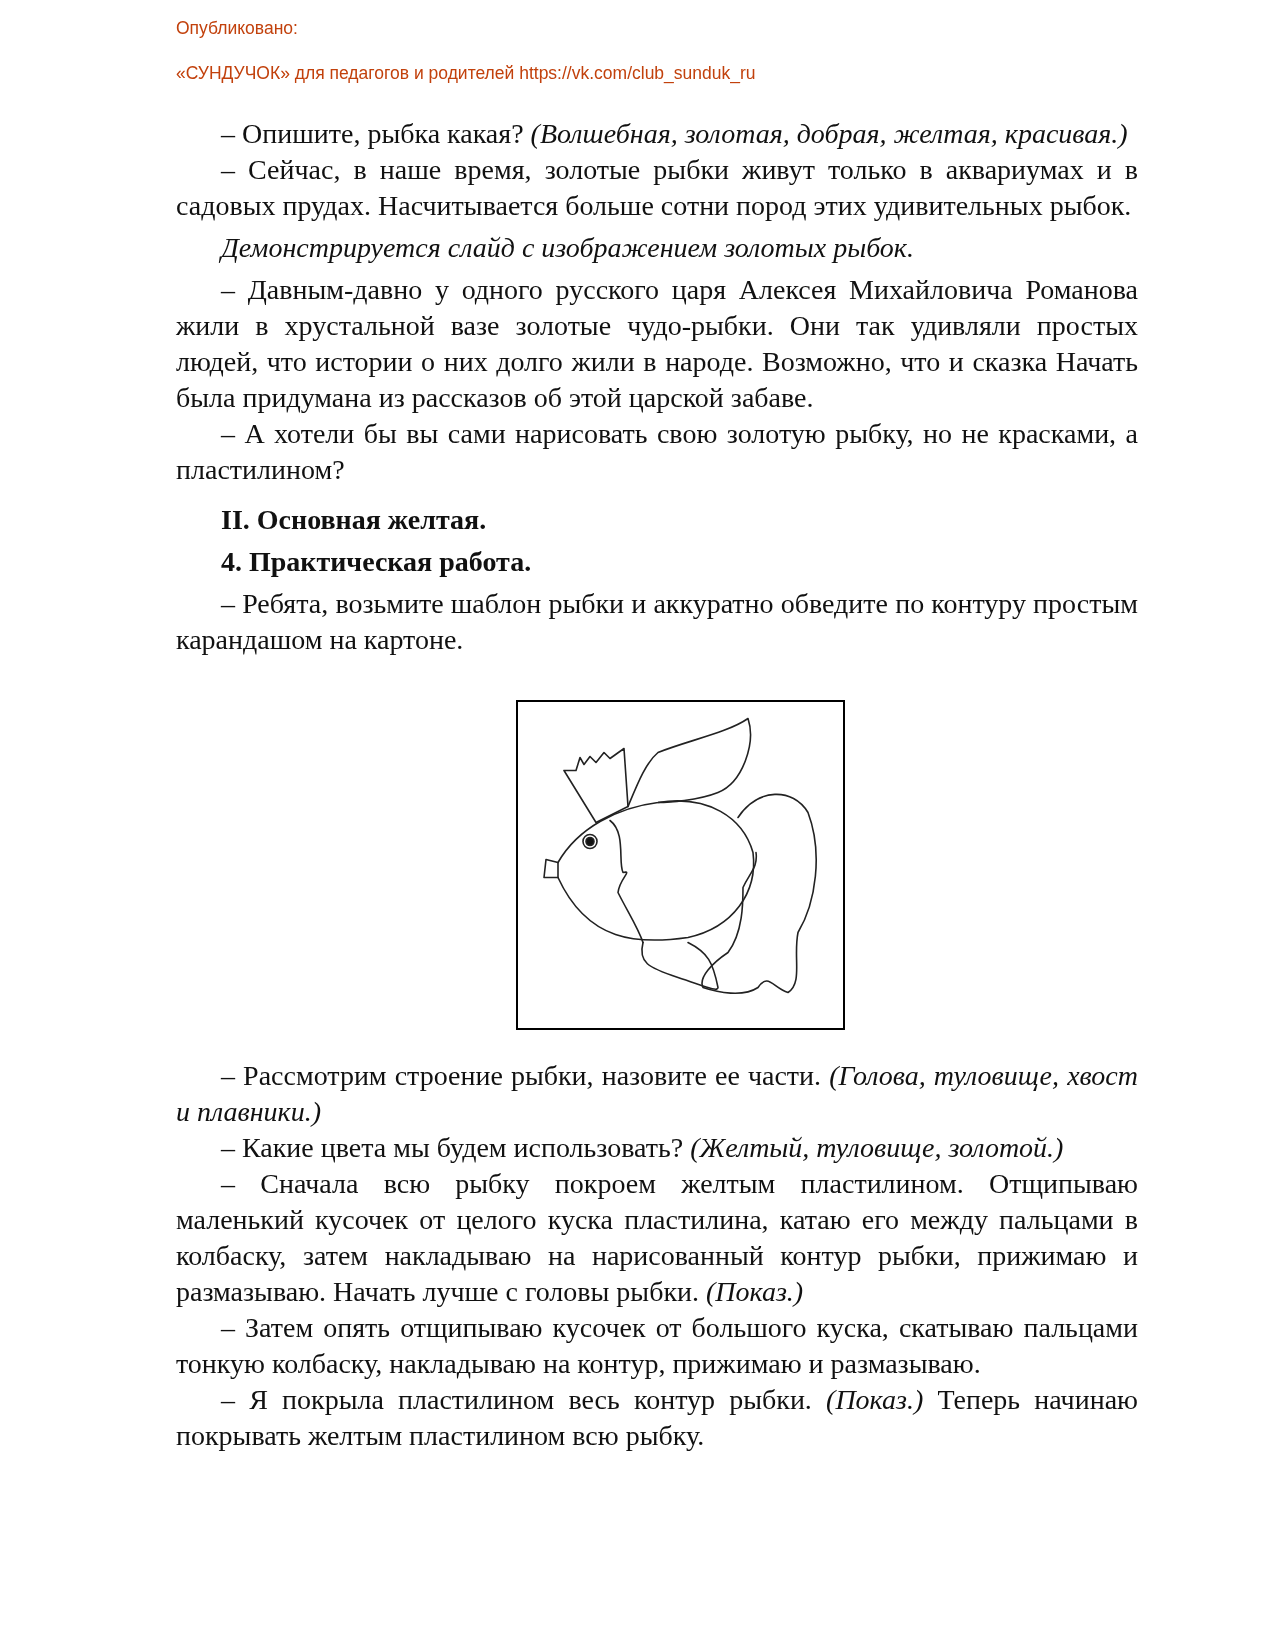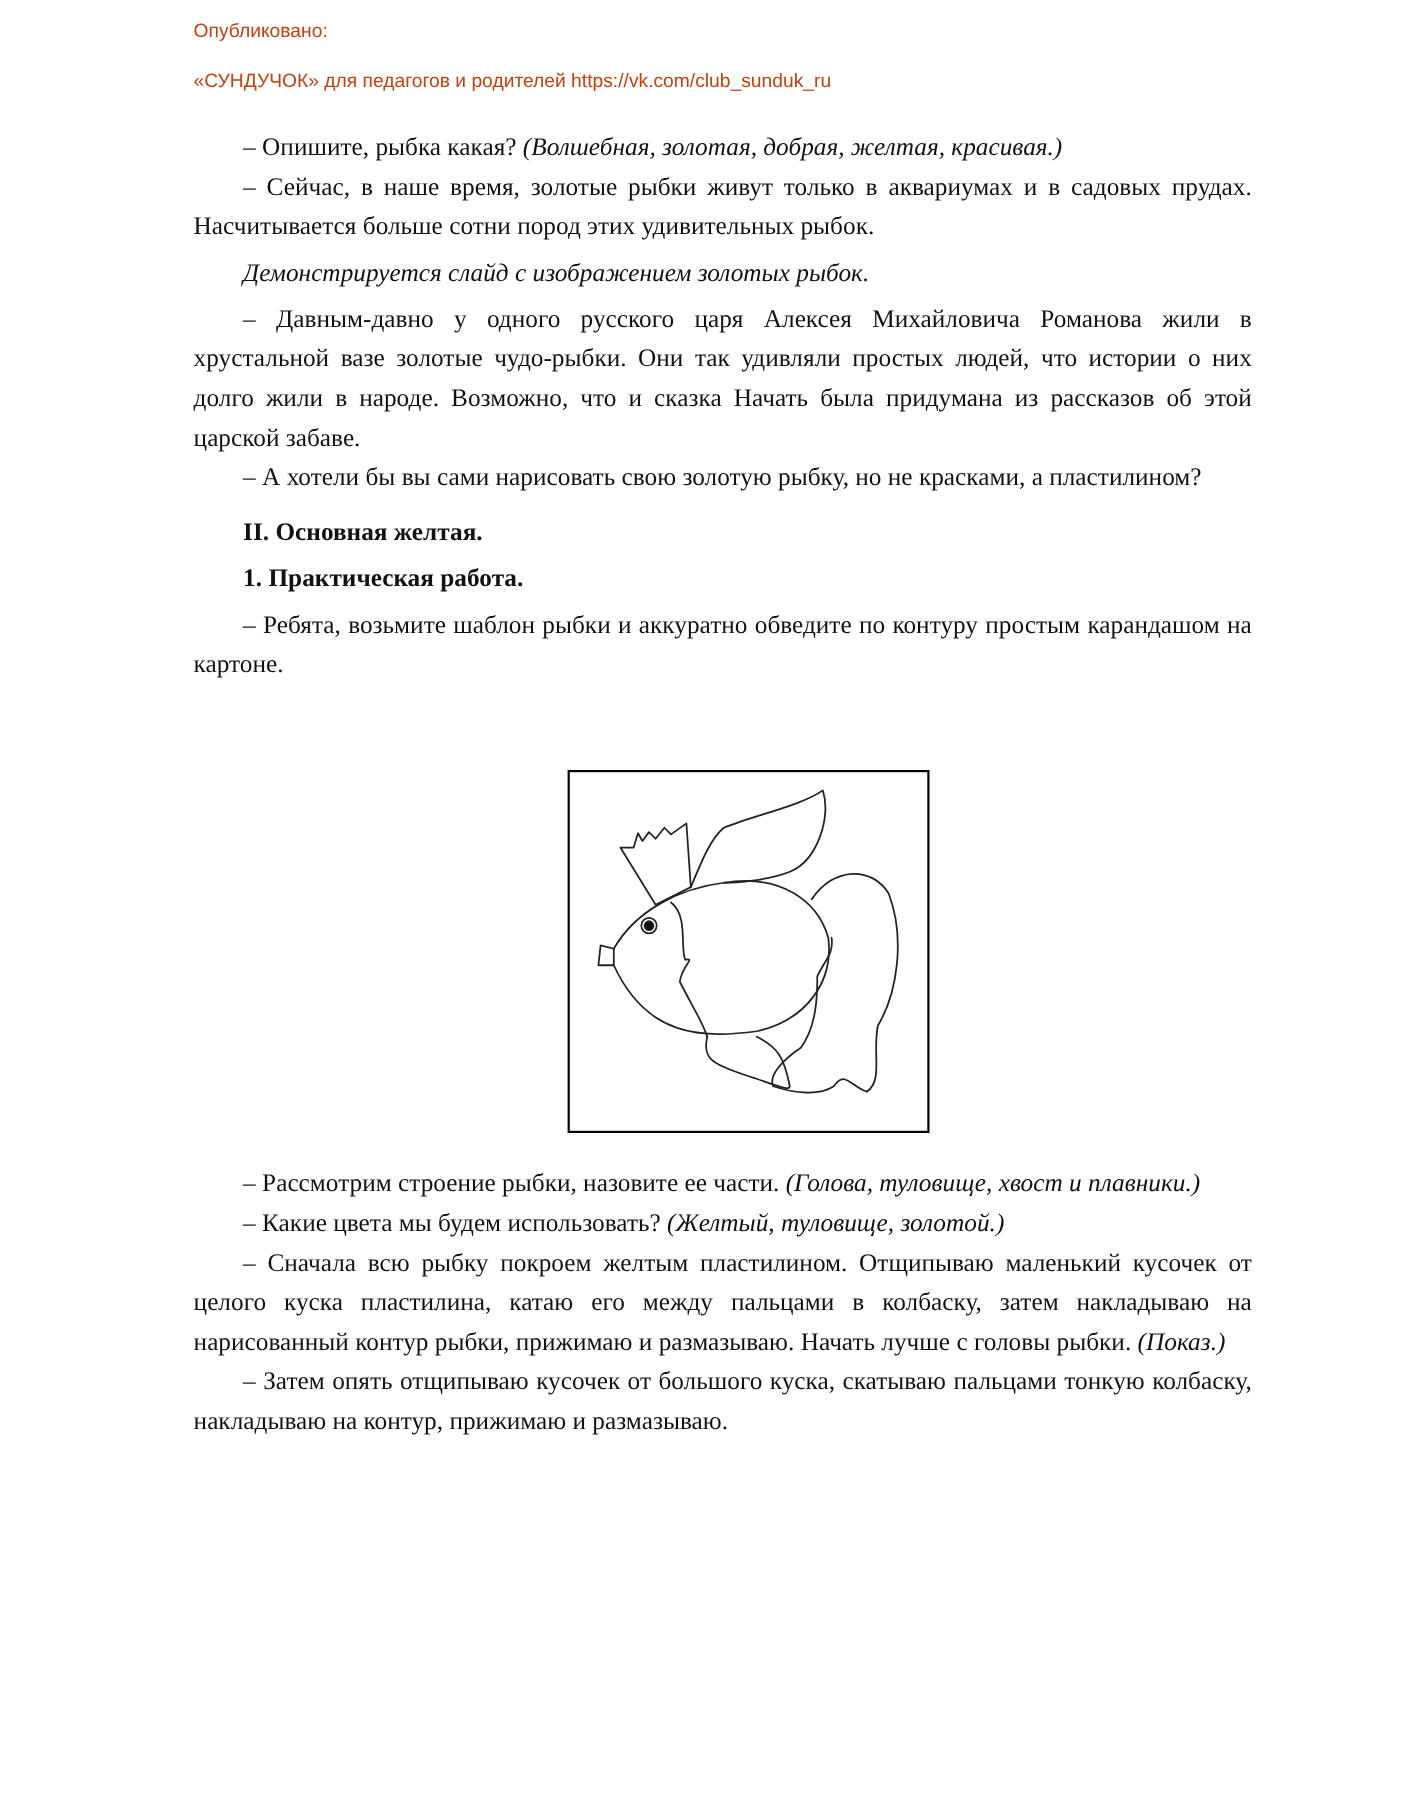--- a/index.html
+++ b/index.html
@@ -1,41 +1,41 @@
 <!DOCTYPE html>
 <html><head>
 <meta charset="utf-8">
 <style>
   html, body { margin: 0; padding: 0; background: #ffffff; }
   body { width: 1275px; height: 1650px; position: relative; overflow: hidden; color: #111; }
   .hdr { position: absolute; left: 176px; font-family: "Liberation Sans", sans-serif; font-size: 17.5px; color: #c2410c; white-space: nowrap; }
   .hdr1 { top: 18px; }
   .hdr2 { top: 63px; }
-  .body { position: absolute; left: 176px; width: 962px; font-family: "Liberation Serif", serif; font-size: 23px; line-height: 36px; }
+  .body { position: absolute; left: 176px; width: 962px; font-family: "Liberation Serif", serif; font-size: 28px; line-height: 36px; }
   .p { text-align: justify; text-indent: 45px; margin: 0; }
   .p.center-ital { font-style: italic; }
   em { font-style: italic; }
   .heading { font-weight: bold; margin: 0; text-indent: 45px; }
   .figure-wrap { position: absolute; left: 516px; top: 700px; width: 329px; height: 330px; border: 2px solid #000; box-sizing: border-box; background: #fff; }
   .figure-wrap svg { width: 100%; height: 100%; display: block; }
 </style>
 </head>
 <body>
 
 <div class="hdr hdr1">Опубликовано:</div>
 <div class="hdr hdr2">«СУНДУЧОК» для педагогов и родителей https://vk.com/club_sunduk_ru</div>
 
 <div class="body" style="top:116px;">
   <p class="p"><span>– Опишите, рыбка какая? </span><em>(Волшебная, золотая, добрая, желтая, красивая.)</em></p>
   <p class="p">– Сейчас, в наше время, золотые рыбки живут только в аквариумах и в садовых прудах. Насчитывается больше сотни пород этих удивительных рыбок.</p>
   <p class="p center-ital" style="margin-top:6px;margin-bottom:6px;">Демонстрируется слайд с изображением золотых рыбок.</p>
   <p class="p">– Давным-давно у одного русского царя Алексея Михайловича Романова жили в хрустальной вазе золотые чудо-рыбки. Они так удивляли простых людей, что истории о них долго жили в народе. Возможно, что и сказка Начать была придумана из рассказов об этой царской забаве.</p>
   <p class="p">– А хотели бы вы сами нарисовать свою золотую рыбку, но не красками,  а пластилином?</p>
   <p class="heading" style="margin-top:14px;margin-bottom:6px;">II. Основная желтая.</p>
-  <p class="heading" style="margin-bottom:6px;">1. Практическая работа.</p>
+  <p class="heading" style="margin-bottom:6px;">4. Практическая работа.</p>
   <p class="p">– Ребята, возьмите шаблон рыбки и аккуратно обведите по контуру простым карандашом на картоне.</p>
 </div>
 
 <div class="figure-wrap">
   <svg viewBox="0 0 325 325" fill="none" stroke="#222" stroke-width="1.6" stroke-linejoin="round" stroke-linecap="round">
 
     <path d="M46 68 L58 68 L62 55 L66 62 L72 54 L78 60 L86 50 L92 56 L106 46 L110 104 L78 120 Z"></path>
 
     <path d="M110 104 C120 80 128 60 140 50 C170 38 210 30 230 16 C238 40 225 80 200 90 C180 98 150 100 140 100"></path>
 
@@ -52,13 +52,14 @@
 
     <path d="M220 115 C240 85 275 85 290 110 C305 150 298 200 280 230 C275 255 285 280 270 290 C255 285 250 270 240 285 C225 295 200 290 185 285 C180 275 195 260 210 250 C225 230 225 200 225 185 C232 170 240 165 238 150"></path>
   </svg>
 </div>
 
 <div class="body" style="top:1058px;">
   <p class="p"><span>– Рассмотрим строение рыбки, назовите ее части. </span><em>(Голова, туловище, хвост и плавники.)</em></p>
   <p class="p"><span>– Какие цвета мы   будем использовать? </span><em>(Желтый, туловище, золотой.)</em></p>
   <p class="p"><span>– Сначала всю рыбку покроем желтым пластилином. Отщипываю маленький кусочек от целого куска пластилина, катаю его между пальцами в колбаску, затем накладываю на нарисованный контур рыбки, прижимаю и размазываю. Начать лучше с головы рыбки. </span><em>(Показ.)</em></p>
   <p class="p">– Затем опять отщипываю кусочек от большого куска, скатываю пальцами тонкую колбаску, накладываю на контур, прижимаю и размазываю.</p>
+  <p class="p"><span>– Я покрыла пластилином весь контур рыбки. </span><em>(Показ.)</em><span> Теперь начинаю покрывать желтым пластилином всю рыбку.</span></p>
 </div>
 
 </body></html>

